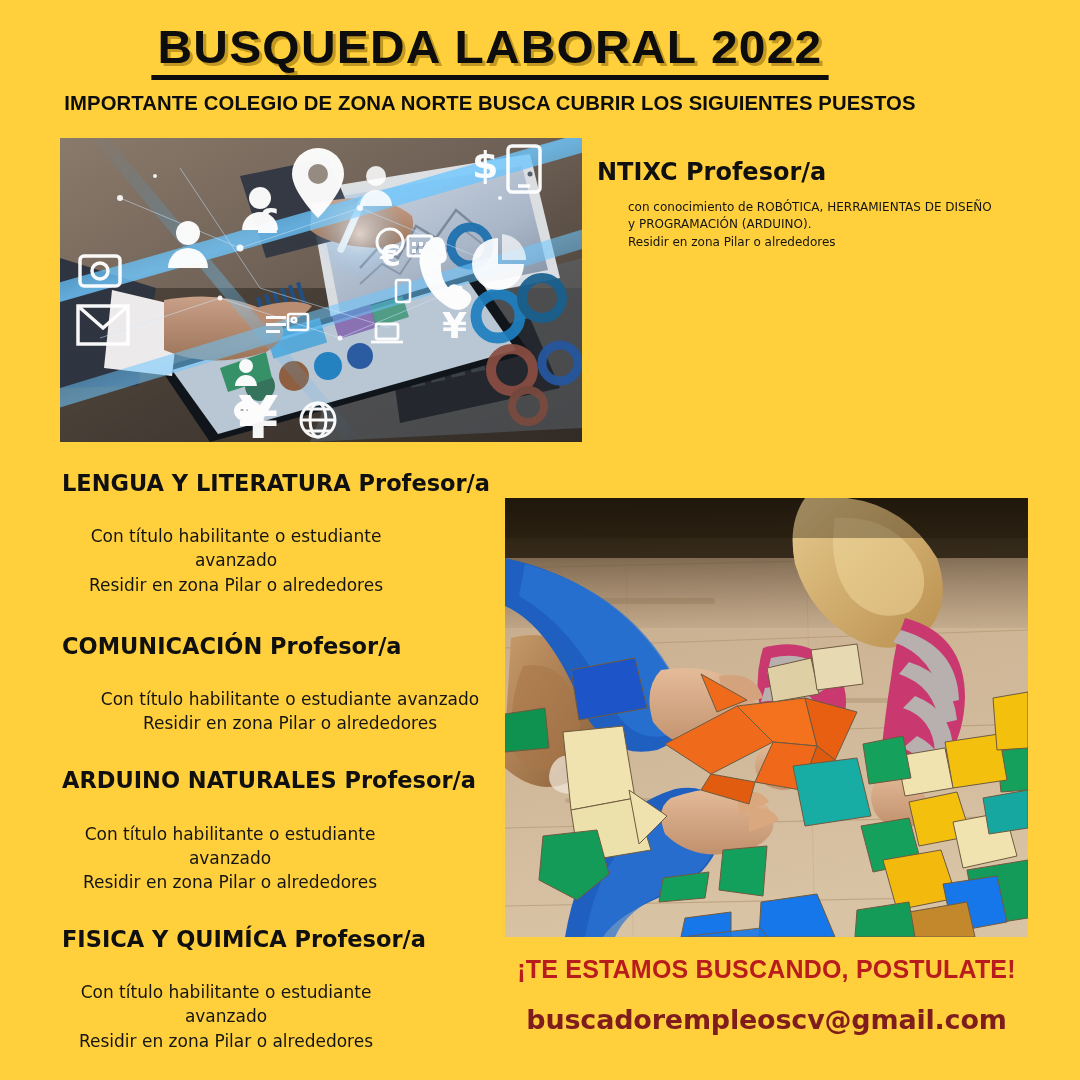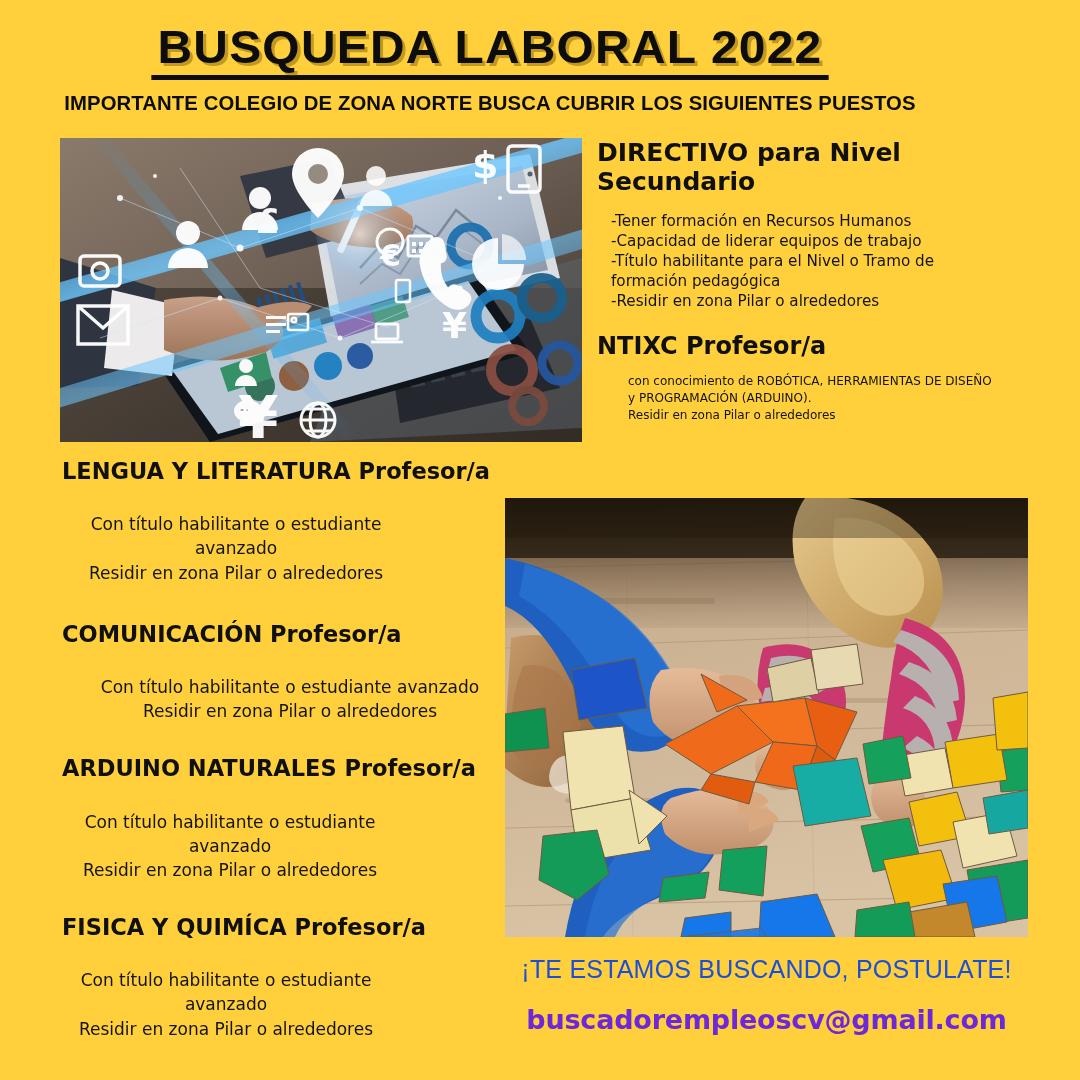--- a/index.html
+++ b/index.html
@@ -59,41 +59,41 @@
 
   
   .right-col { position:absolute; left:597px; top:138px; width:400px; }
   #job-directivo .job-heading { font-size:25px; }
   #job-directivo .job-body { font-size:15.2px; margin-top:14px; margin-left:14px; }
   #job-ntixc { margin-top:20px; }
   #job-ntixc .job-heading { font-size:24px; }
   #job-ntixc .job-body { font-size:12px; margin-top:13px; margin-left:31px; line-height:1.45; }
 
   
-  .left-col { position:absolute; left:62px; top:458px; width:430px; }
+  .left-col { position:absolute; left:62px; top:470px; width:430px; }
   .left-col .job-heading { font-size:22.5px; }
   .left-col .job-body { font-size:17px; margin-top:28px; margin-left:24px; line-height:1.42;text-align:center; }
   #job-lengua { }
   #job-comunicacion { margin-top:36px; }
   #job-ciencias { margin-top:32px; }
   #job-fisica { margin-top:32px; }
   #job-comunicacion .job-body { margin-left:18px; }
   #job-ciencias .job-body { margin-left:18px; }
   #job-fisica .job-body { margin-left:14px; }
 
   
   .footer { position:absolute; left:505px; top:955px; width:523px; text-align:center; }
   .cta {
     font-family:"Liberation Sans Narrow","Liberation Sans",sans-serif;
-    font-size:25px; font-weight:normal; letter-spacing:0.2px; color:#1d4ed8;
+    font-size:25px; font-weight:bold; letter-spacing:0.2px; color:#b91c1c;
   }
   .email {
     margin-top:20px;
     font-family:"DejaVu Sans","Liberation Sans",sans-serif;
-    font-size:27px; font-weight:bold; color:#6d28d9; letter-spacing:-0.2px;
+    font-size:27px; font-weight:bold; color:#7f1d1d; letter-spacing:-0.2px;
   }
 </style>
 </head>
 <body style="background: rgb(255, 208, 60);">
 
 <div class="header">
   <div class="main-title">BUSQUEDA LABORAL 2022</div>
   <div class="sub-title">IMPORTANTE COLEGIO DE ZONA NORTE BUSCA CUBRIR LOS SIGUIENTES PUESTOS</div>
 </div>
 
@@ -460,27 +460,20 @@
       <polygon points="488,200 523,194 523,250 492,252" fill="#f3c10d"></polygon>
       <polygon points="184,438 256,430 262,439 182,439" fill="#1677ea" opacity="0.9"></polygon>
     </g>
 
     <rect width="523" height="439" fill="none"></rect>
     <rect width="523" height="40" fill="#1d1509" opacity="0.35"></rect>
   </svg>
 </div>
 
 <div class="right-col">
-  <div id="job-directivo">
-    <div class="job-heading">DIRECTIVO para Nivel Secundario</div>
-    <div class="job-body" style="white-space:pre-line;">-Tener formación en Recursos Humanos
--Capacidad de liderar equipos de trabajo
--Título habilitante para el Nivel o Tramo de formación pedagógica
--Residir en zona Pilar o alrededores</div>
-  </div>
   <div id="job-ntixc">
     <div class="job-heading">NTIXC Profesor/a</div>
     <div class="job-body" style="white-space:pre-line;">con conocimiento de ROBÓTICA, HERRAMIENTAS DE DISEÑO y PROGRAMACIÓN (ARDUINO).
 Residir en zona Pilar o alrededores</div>
   </div>
 </div>
 
 <div class="left-col">
   <div id="job-lengua">
     <div class="job-heading">LENGUA Y LITERATURA Profesor/a</div>

